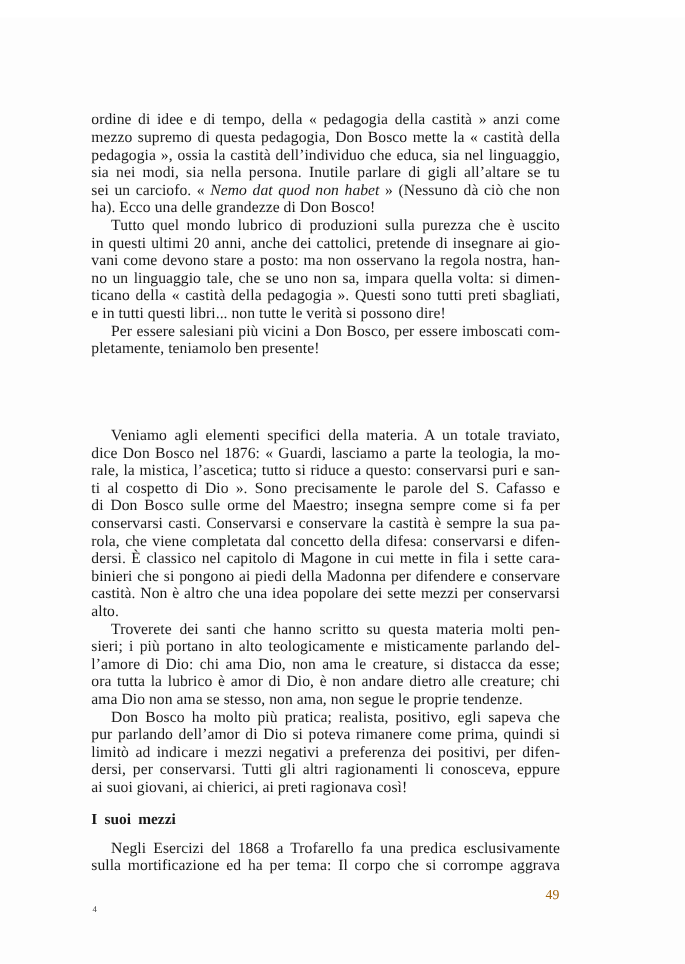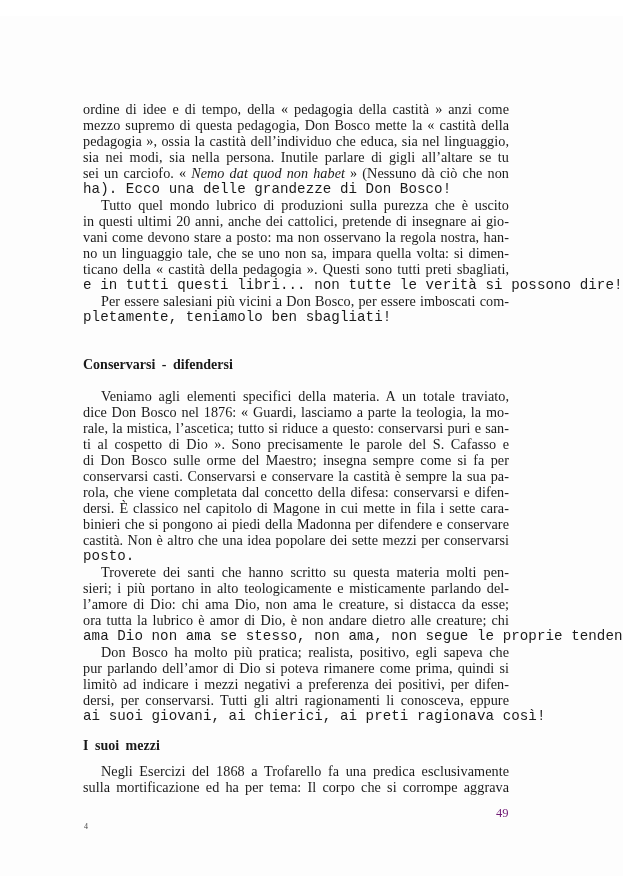--- a/index.html
+++ b/index.html
@@ -9,29 +9,29 @@
     background: #fdfdfd;
     font-family: "Liberation Serif", "DejaVu Serif", serif;
     color: #1a1a1a;
   }
   .line {
     position: absolute; left: 83px; width: 426px;
     font-size: 14.2px; line-height: 16px; height: 16px;
     white-space: nowrap; text-align: justify; text-align-last: justify;
     letter-spacing: 0.05px;
   }
-  .line.last { text-align-last: left; font-family: Liberation Mono, monospace; }
+  .line.last { text-align-last: left; }
   .line.indent { padding-left: 18px; width: 408px; }
   .heading {
     position: absolute; left: 83px;
     font-size: 14px; font-weight: bold; line-height: 16px;
     white-space: nowrap; word-spacing: 3px;
   }
   .pageno {
-    position: absolute; font-size: 12.5px; line-height: 14px; color: #701a75;
+    position: absolute; font-size: 12.5px; line-height: 14px; color: #a16207;
   }
   .sig { position: absolute; font-size: 8px; line-height: 10px; color: #444; }
   em { font-style: italic; }
 </style>
 </head>
 <body>
 
 <div class="page">
 
   <div>
@@ -47,37 +47,36 @@
     <div class="line indent" style="top:181px">Tutto quel mondo lubrico di produzioni sulla purezza che è uscito</div>
     <div class="line" style="top:197px">in questi ultimi 20 anni, anche dei cattolici, pretende di insegnare ai gio-</div>
     <div class="line" style="top:213px">vani come devono stare a posto: ma non osservano la regola nostra, han-</div>
     <div class="line" style="top:229px">no un linguaggio tale, che se uno non sa, impara quella volta: si dimen-</div>
     <div class="line" style="top:245px">ticano della « castità della pedagogia ». Questi sono tutti preti sbagliati,</div>
     <div class="line last" style="top:261px">e in tutti questi libri... non tutte le verità si possono dire!</div>
   </div>
 
   <div>
     <div class="line indent" style="top:277px">Per essere salesiani più vicini a Don Bosco, per essere imboscati com-</div>
-    <div class="line last" style="top:293px">pletamente, teniamolo ben sbagliati!</div>
+    <div class="line last" style="top:293px">pletamente, teniamolo ben presente!</div>
   </div>
 
-  <div class="heading" style="top:341px">Conservarsi - difendersi</div>
 
   <div>
     <div class="line indent" style="top:372px">Veniamo agli elementi specifici della materia. A un totale traviato,</div>
     <div class="line" style="top:388px">dice Don Bosco nel 1876: « Guardi, lasciamo a parte la teologia, la mo-</div>
     <div class="line" style="top:404px">rale, la mistica, l’ascetica; tutto si riduce a questo: conservarsi puri e san-</div>
     <div class="line" style="top:420px">ti al cospetto di Dio ». Sono precisamente le parole del S. Cafasso e</div>
     <div class="line" style="top:436px">di Don Bosco sulle orme del Maestro; insegna sempre come si fa per</div>
     <div class="line" style="top:452px">conservarsi casti. Conservarsi e conservare la castità è sempre la sua pa-</div>
     <div class="line" style="top:468px">rola, che viene completata dal concetto della difesa: conservarsi e difen-</div>
     <div class="line" style="top:484px">dersi. È classico nel capitolo di Magone in cui mette in fila i sette cara-</div>
     <div class="line" style="top:500px">binieri che si pongono ai piedi della Madonna per difendere e conservare</div>
     <div class="line" style="top:516px">castità. Non è altro che una idea popolare dei sette mezzi per conservarsi</div>
-    <div class="line last" style="top:532px">posto.</div>
+    <div class="line last" style="top:532px">alto.</div>
   </div>
 
   <div>
     <div class="line indent" style="top:548px">Troverete dei santi che hanno scritto su questa materia molti pen-</div>
     <div class="line" style="top:564px">sieri; i più portano in alto teologicamente e misticamente parlando del-</div>
     <div class="line" style="top:580px">l’amore di Dio: chi ama Dio, non ama le creature, si distacca da esse;</div>
     <div class="line" style="top:596px">ora tutta la lubrico è amor di Dio, è non andare dietro alle creature; chi</div>
     <div class="line last" style="top:612px">ama Dio non ama se stesso, non ama, non segue le proprie tendenze.</div>
   </div>
 

